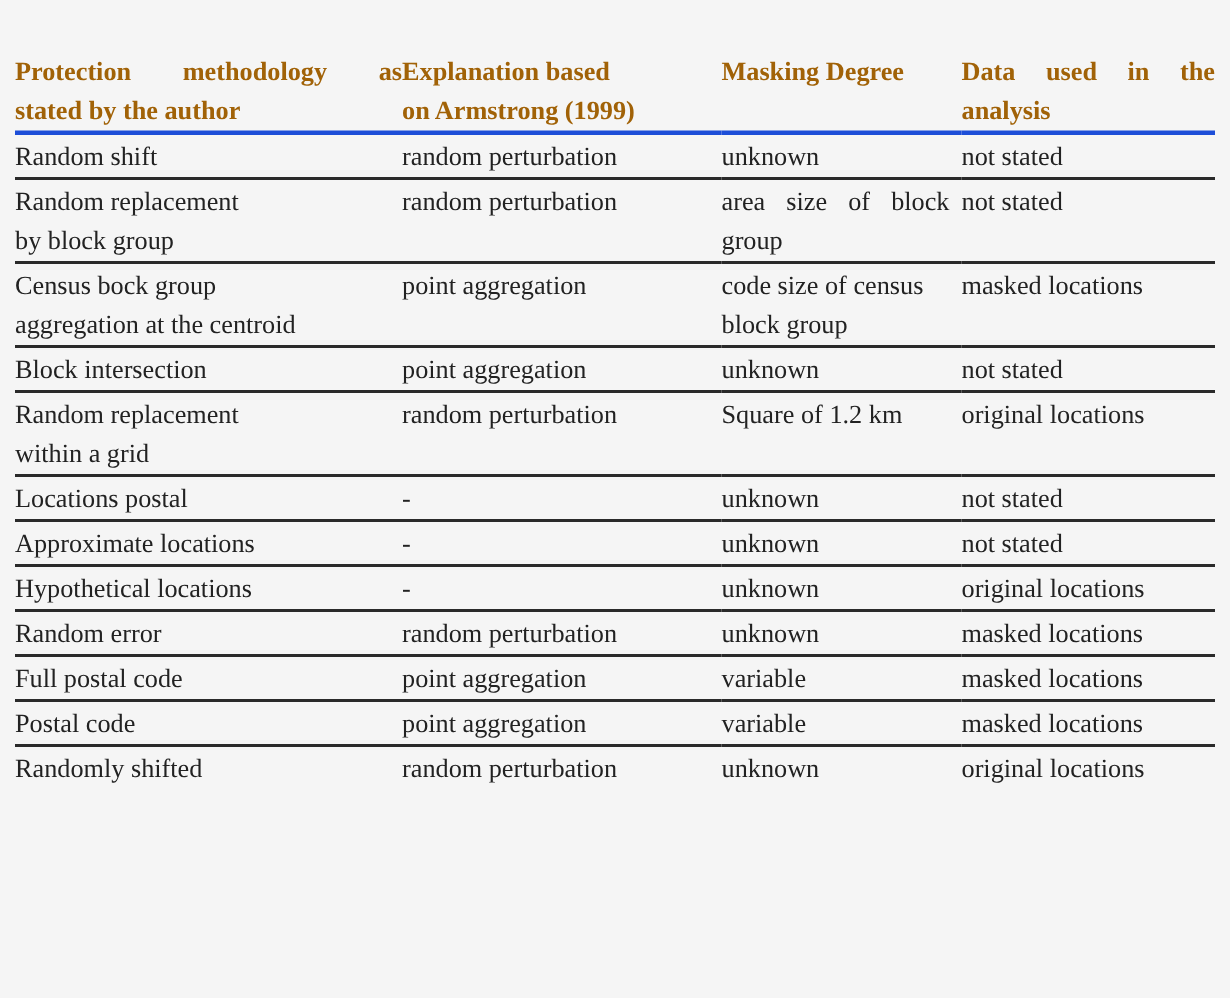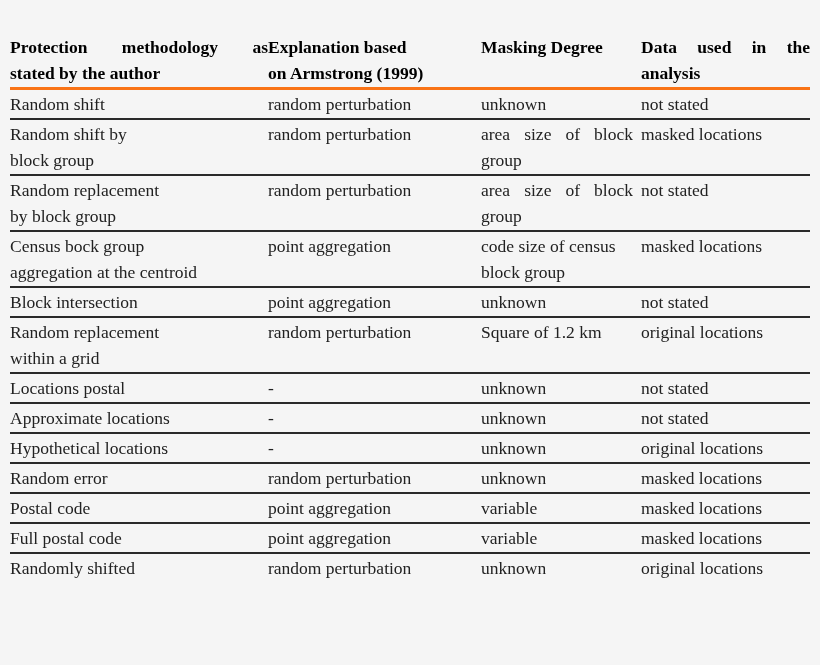--- a/index.html
+++ b/index.html
@@ -30,22 +30,22 @@
     }
     col.c1 { width: 258px; }
     col.c2 { width: 213px; }
     col.c3 { width: 160px; }
     col.c4 { width: 169px; }
     th {
       font-weight: bold;
       text-align: left;
       vertical-align: top;
       padding: 0 0 1px 0;
-      color: #000000;
-      border-bottom: 3px solid #f97316;
+      color: #a16207;
+      border-bottom: 3px solid #1d4ed8;
     }
     th .l1 { display: block; }
     th .l1.just { text-align: justify; text-align-last: justify; }
     td {
       vertical-align: top;
       padding: 1px 0 1px 0;
       border-bottom: 2px solid #2a2a2a;
       color: #222;
     }
     tbody tr:last-child td { border-bottom: none; }
@@ -93,47 +93,31 @@
           </td>
           <td>
             <span class="cell-line first">unknown</span>
           </td>
           <td>
             <span class="cell-line first">not stated</span>
           </td>
         </tr>
         <tr>
           <td>
-            <span class="cell-line first">Random shift by</span>
-            <span class="cell-line">block group</span>
+            <span class="cell-line first">Random replacement</span>
+            <span class="cell-line">by block group</span>
           </td>
           <td>
             <span class="cell-line first">random perturbation</span>
           </td>
           <td class="c3j">
             <span class="cell-line first">area size of block</span>
             <span class="cell-line">group</span>
           </td>
           <td>
-            <span class="cell-line first">masked locations</span>
-          </td>
-        </tr>
-        <tr>
-          <td>
-            <span class="cell-line first">Random replacement</span>
-            <span class="cell-line">by block group</span>
-          </td>
-          <td>
-            <span class="cell-line first">random perturbation</span>
-          </td>
-          <td class="c3j">
-            <span class="cell-line first">area size of block</span>
-            <span class="cell-line">group</span>
-          </td>
-          <td>
             <span class="cell-line first">not stated</span>
           </td>
         </tr>
         <tr>
           <td>
             <span class="cell-line first">Census bock group</span>
             <span class="cell-line">aggregation at the centroid</span>
           </td>
           <td>
             <span class="cell-line first">point aggregation</span>
@@ -226,35 +210,35 @@
           </td>
           <td>
             <span class="cell-line first">unknown</span>
           </td>
           <td>
             <span class="cell-line first">masked locations</span>
           </td>
         </tr>
         <tr>
           <td>
+            <span class="cell-line first">Full postal code</span>
+          </td>
+          <td>
+            <span class="cell-line first">point aggregation</span>
+          </td>
+          <td>
+            <span class="cell-line first">variable</span>
+          </td>
+          <td>
+            <span class="cell-line first">masked locations</span>
+          </td>
+        </tr>
+        <tr>
+          <td>
             <span class="cell-line first">Postal code</span>
-          </td>
-          <td>
-            <span class="cell-line first">point aggregation</span>
-          </td>
-          <td>
-            <span class="cell-line first">variable</span>
-          </td>
-          <td>
-            <span class="cell-line first">masked locations</span>
-          </td>
-        </tr>
-        <tr>
-          <td>
-            <span class="cell-line first">Full postal code</span>
           </td>
           <td>
             <span class="cell-line first">point aggregation</span>
           </td>
           <td>
             <span class="cell-line first">variable</span>
           </td>
           <td>
             <span class="cell-line first">masked locations</span>
           </td>

